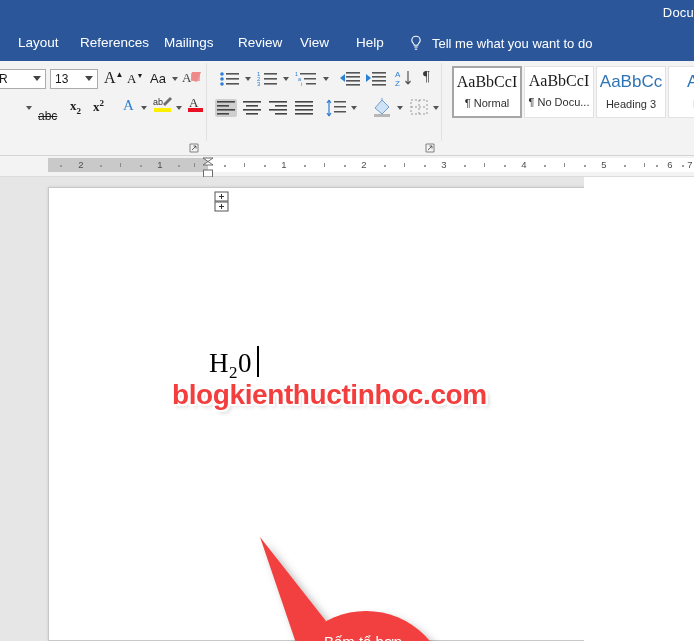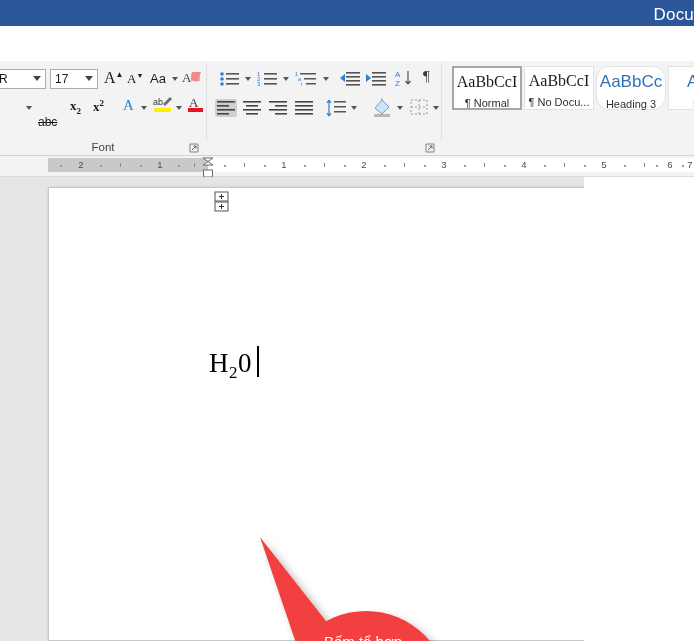--- a/index.html
+++ b/index.html
@@ -11,21 +11,21 @@
   }
   #app{position:relative;width:694px;height:641px;overflow:hidden;}
 
   
   .titlebar{
     position:absolute;left:0;top:0;width:694px;height:26px;
     background:#2b579a;color:#ffffff;
   }
   .titlebar .doc-title{
     position:absolute;right:0px;top:5px;
-    font-size:17px;color:#ffffff;white-space:nowrap;
+    font-size:13px;color:#ffffff;white-space:nowrap;
     letter-spacing:.2px;
   }
 
   
   .tabstrip{
     position:absolute;left:0;top:26px;width:694px;height:35px;
     background:#2b579a;
   }
   .tab{
     position:absolute;top:9px;color:#ffffff;font-size:13.5px;
@@ -80,21 +80,21 @@
   }
 
   
   .paragroup{position:absolute;left:207px;top:0;width:233px;height:94px;}
   .btn{position:absolute;}
   .btn.sel{background:#cfcfcf;border-radius:2px;}
 
   
   .stylesgroup{position:absolute;left:444px;top:0;width:250px;height:94px;}
   .stylebox{
-    position:absolute;top:5px;width:70px;height:44px;background:#ffffff;
+    position:absolute;top:5px;width:70px;height:52px;background:#ffffff;
     border:1px solid #e2e2e2;box-sizing:border-box;text-align:center;
   }
   .stylebox.active{border:2px solid #a6a6a6;}
   .stylebox .sample{
     display:block;margin-top:5px;font-size:16px;white-space:nowrap;overflow:hidden;
     font-family:"Liberation Serif", serif;color:#1a1a1a;
   }
   .stylebox .sample.blue{color:#2e74b5;font-family:"Liberation Sans",sans-serif;font-size:17px;}
   .stylebox .nm{
     display:block;margin-top:6px;font-size:11px;color:#303030;white-space:nowrap;overflow:hidden;
@@ -167,68 +167,82 @@
 </style>
 </head>
 <body>
 
 <div id="app">
 
   <div class="titlebar">
     <div class="doc-title">Docu</div>
   </div>
 
+  <div class="tabstrip">
+    <div class="tab" style="left:18px">Layout</div>
+    <div class="tab" style="left:80px">References</div>
+    <div class="tab" style="left:164px">Mailings</div>
+    <div class="tab" style="left:238px">Review</div>
+    <div class="tab" style="left:300px">View</div>
+    <div class="tab" style="left:356px">Help</div>
+
+    <svg class="tellme-bulb" viewBox="0 0 16 18">
+      <path d="M8 1.2c-2.4 0-4.2 1.8-4.2 4 0 1.6 .9 2.5 1.6 3.3 .5 .6 .8 1 .8 1.7h3.6c0-.7 .3-1.1 .8-1.7 .7-.8 1.6-1.7 1.6-3.3 0-2.2-1.8-4-4.2-4z" fill="none" stroke="#ffffff" stroke-width="1.1"></path>
+      <line x1="6.3" y1="12" x2="9.7" y2="12" stroke="#ffffff" stroke-width="1.1"></line>
+      <line x1="6.8" y1="14.2" x2="9.2" y2="14.2" stroke="#ffffff" stroke-width="1.1"></line>
+    </svg>
+    <div class="tellme-text">Tell me what you want to do</div>
+  </div>
 
   <div class="ribbon">
 
     <div class="fontgroup">
 
       <div class="combo" style="left:-6px;top:8px;width:52px;">
         <span class="val">R</span>
         <span class="caret"></span>
       </div>
 
       <div class="combo" style="left:50px;top:8px;width:48px;">
-        <span class="val">17</span>
+        <span class="val">13</span>
         <span class="caret"></span>
       </div>
 
       <div class="ico" style="left:104px;top:8px;font-size:16px;">A<sup style="font-size:8px">▲</sup></div>
       <div class="ico" style="left:127px;top:10px;font-size:13px;">A<sup style="font-size:7px">▼</sup></div>
 
       <div class="ico" style="left:150px;top:10px;font-size:13px;font-family:'Liberation Sans',sans-serif;">Aa</div>
       <span class="mini-caret" style="left:172px;top:16px;"></span>
 
       <svg style="position:absolute;left:182px;top:8px;width:20px;height:18px;" viewBox="0 0 20 18">
         <text x="0" y="13" font-family="Liberation Serif, serif" font-size="13" fill="#444">A</text>
         <path d="M9 4 L18 4 L18 12 L9 12 Z" fill="#f3a6a6"></path>
         <path d="M10 3 L19 3 L15 13 L9 11 Z" fill="#ef8a8a"></path>
       </svg>
 
       <span class="mini-caret" style="left:26px;top:45px;"></span>
-      <div class="ico" style="left:38px;top:54px;font-size:12px;text-decoration:line-through;font-family:'Liberation Sans',sans-serif;">abc</div>
+      <div class="ico" style="left:38px;top:48px;font-size:12px;text-decoration:line-through;font-family:'Liberation Sans',sans-serif;">abc</div>
       <div class="ico" style="left:70px;top:37px;font-size:13px;font-weight:bold;">x<sub style="font-size:9px">2</sub></div>
       <div class="ico" style="left:93px;top:37px;font-size:13px;font-weight:bold;">x<sup style="font-size:9px">2</sup></div>
 
       <div class="ico" style="left:123px;top:36px;font-size:15px;color:#2b7fd4;">A</div>
       <span class="mini-caret" style="left:141px;top:45px;"></span>
 
       <svg style="position:absolute;left:152px;top:34px;width:22px;height:20px;" viewBox="0 0 22 20">
         <text x="1" y="10" font-family="Liberation Sans, sans-serif" font-size="9" fill="#333">ab</text>
         <path d="M11 9 L18 2 L20 4 L13 11 Z" fill="#6e6e6e"></path>
         <rect x="2" y="13" width="17" height="4" fill="#ffef00"></rect>
       </svg>
       <span class="mini-caret" style="left:176px;top:45px;"></span>
 
       <svg style="position:absolute;left:186px;top:34px;width:20px;height:20px;" viewBox="0 0 20 20">
         <text x="3" y="12" font-family="Liberation Serif, serif" font-size="13" fill="#333">A</text>
         <rect x="2" y="13" width="15" height="4" fill="#e81123"></rect>
       </svg>
 
-      <div class="grp-label">Font</div>
       <svg class="dialog-launcher" style="left:189px;bottom:2px;" viewBox="0 0 10 10">
         <path d="M1 1 H9 V9 H1 Z" fill="none" stroke="#777" stroke-width=".9"></path>
         <path d="M3 7 L7 3 M7 3 H4.5 M7 3 V5.5" stroke="#555" stroke-width=".9" fill="none"></path>
       </svg>
     </div>
 
     <div class="grp-divider" style="left:206px;"></div>
 
     <div class="paragroup">
 
@@ -342,21 +356,21 @@
 
     <div class="stylesgroup">
       <div class="stylebox active" style="left:8px;">
         <span class="sample">AaBbCcI</span>
         <span class="nm">¶ Normal</span>
       </div>
       <div class="stylebox" style="left:80px;">
         <span class="sample">AaBbCcI</span>
         <span class="nm">¶ No Docu...</span>
       </div>
-      <div class="stylebox" style="left:152px;border-radius:13px;">
+      <div class="stylebox" style="left:152px;">
         <span class="sample blue">AaBbCс</span>
         <span class="nm">Heading 3</span>
       </div>
       <div class="stylebox" style="left:224px;">
         <span class="sample blue">AaB</span>
         <span class="nm">Hea</span>
       </div>
     </div>
 
   </div>
@@ -416,20 +430,21 @@
         <path d="M8.5 3 V8 M6 5.5 H11" stroke="#333" stroke-width="1"></path>
         <rect x="2" y="11" width="13" height="9" fill="#ffffff" stroke="#555" stroke-width="1"></rect>
         <path d="M8.5 13 V18 M6 15.5 H11" stroke="#333" stroke-width="1"></path>
       </svg>
 
       <div class="doctext"><span>H</span><sub>2</sub><span>0</span></div>
 
       <div class="caret-bar"></div>
     </div>
 
+    <div class="watermark">blogkienthuctinhoc.com</div>
 
     <svg class="callout-svg" viewBox="0 0 250 265">
       <defs>
         <filter id="sh" x="-25%" y="-25%" width="160%" height="160%">
           <feDropShadow dx="5" dy="5" stdDeviation="4" flood-color="#000000" flood-opacity="0.30"></feDropShadow>
         </filter>
       </defs>
       <g filter="url(#sh)">
         <path d="M22 8 L88 92 L60 120 Z" fill="#f2413f"></path>
         <circle cx="128" cy="165" r="83" fill="#f2413f"></circle>

